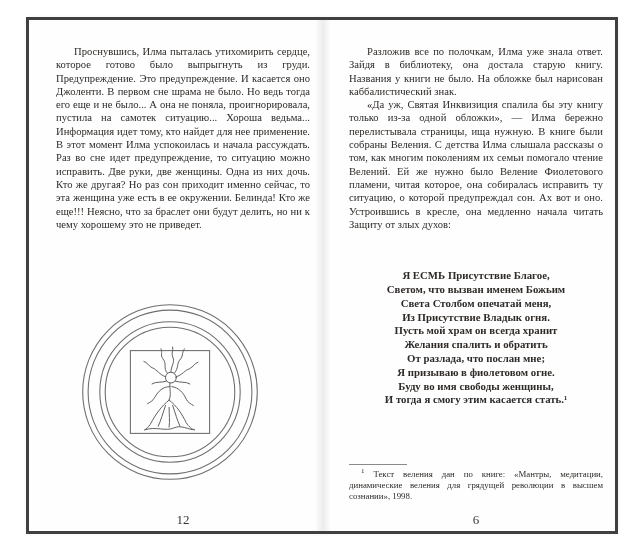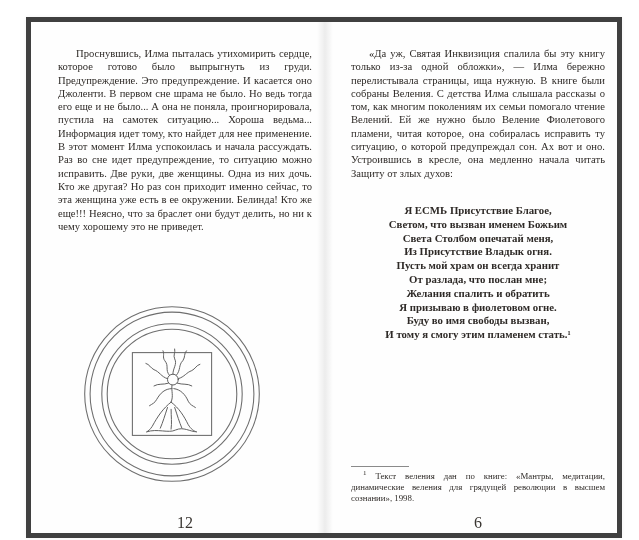--- a/index.html
+++ b/index.html
@@ -12,21 +12,21 @@
     color: #2e2a27;
     overflow: hidden;
   }
   .spread {
     position: absolute;
     left: 26px;
     top: 17px;
     width: 586px;
     height: 511px;
     background: #fefefe;
-    border: 5px solid #404040;
+    border: 3px solid #404040;
     box-shadow: 0 0 4px rgba(0,0,0,0.05);
   }
   .gutter {
     position: absolute;
     left: 286px;
     top: 0;
     width: 16px;
     height: 100%;
     background: linear-gradient(to right, rgba(0,0,0,0) 0%, rgba(0,0,0,0.07) 50%, rgba(0,0,0,0) 100%);
   }
@@ -56,21 +56,21 @@
 
   .illustration {
     position: absolute;
     left: 51px;
     top: 281px;
     width: 180px;
     height: 182px;
   }
 
   .verse {
-    margin-top: 24px;
+    margin-top: 38px;
     font-weight: bold;
     text-align: center;
     text-indent: 0;
     font-size: 10.8px;
     line-height: 13.8px;
   }
   .verse div { text-indent: 0; }
 
   .footnote {
     position: absolute;
@@ -95,21 +95,21 @@
     font-size: 7px;
     line-height: 0;
   }
 
   .pagenum {
     position: absolute;
     top: 492px;
     left: 27px;
     width: 254px;
     text-align: center;
-    font-size: 16px;
+    font-size: 13px;
     color: #3a3632;
   }
 </style>
 </head>
 <body>
 
 <div class="spread">
 
   <div class="page left">
     <div class="text-col">
@@ -151,33 +151,34 @@
           <path d="M99,117 C99,125 100,132 99,139"></path>
         </g>
       </svg>
     </div>
 
     <div class="pagenum">12</div>
   </div>
 
   <div class="page right">
     <div class="text-col">
+      <p>Разложив все по полочкам, Илма уже знала ответ. Зайдя в библиотеку, она достала старую книгу. Названия у книги не было. На обложке был нарисован каббалистический знак.</p>
       <p>«Да уж, Святая Инквизиция спалила бы эту книгу только из-за одной обложки», — Илма бережно перелистывала страницы, ища нужную. В книге были собраны Веления. С детства Илма слышала рассказы о том, как многим поколениям их семьи помогало чтение Велений. Ей же нужно было Веление Фиолетового пламени, читая которое, она собиралась исправить ту ситуацию, о которой предупреждал сон. Ах вот и оно. Устроившись в кресле, она медленно начала читать Защиту от злых духов:</p>
 
       <div class="verse">
         <div>Я ЕСМЬ Присутствие Благое,</div>
         <div>Светом, что вызван именем Божьим</div>
         <div>Света Столбом опечатай меня,</div>
         <div>Из Присутствие Владык огня.</div>
         <div>Пусть мой храм он всегда хранит</div>
+        <div>Желания спалить и обратить</div>
         <div>От разлада, что послан мне;</div>
-        <div>Желания спалить и обратить</div>
         <div>Я призываю в фиолетовом огне.</div>
-        <div>Буду во имя свободы вызван,</div>
-        <div>И тому я смогу этим пламенем стать.¹</div>
+        <div>Буду во имя свободы женщины,</div>
+        <div>И тогда я смогу этим касается стать.¹</div>
       </div>
     </div>
 
     <div class="footnote">
       <div class="footnote-rule"></div>
       <p><sup>1</sup><span> Текст веления дан по книге: «Мантры, медитации, динамические веления для грядущей революции в высшем сознании», 1998.</span></p>
     </div>
 
     <div class="pagenum">6</div>
   </div>

